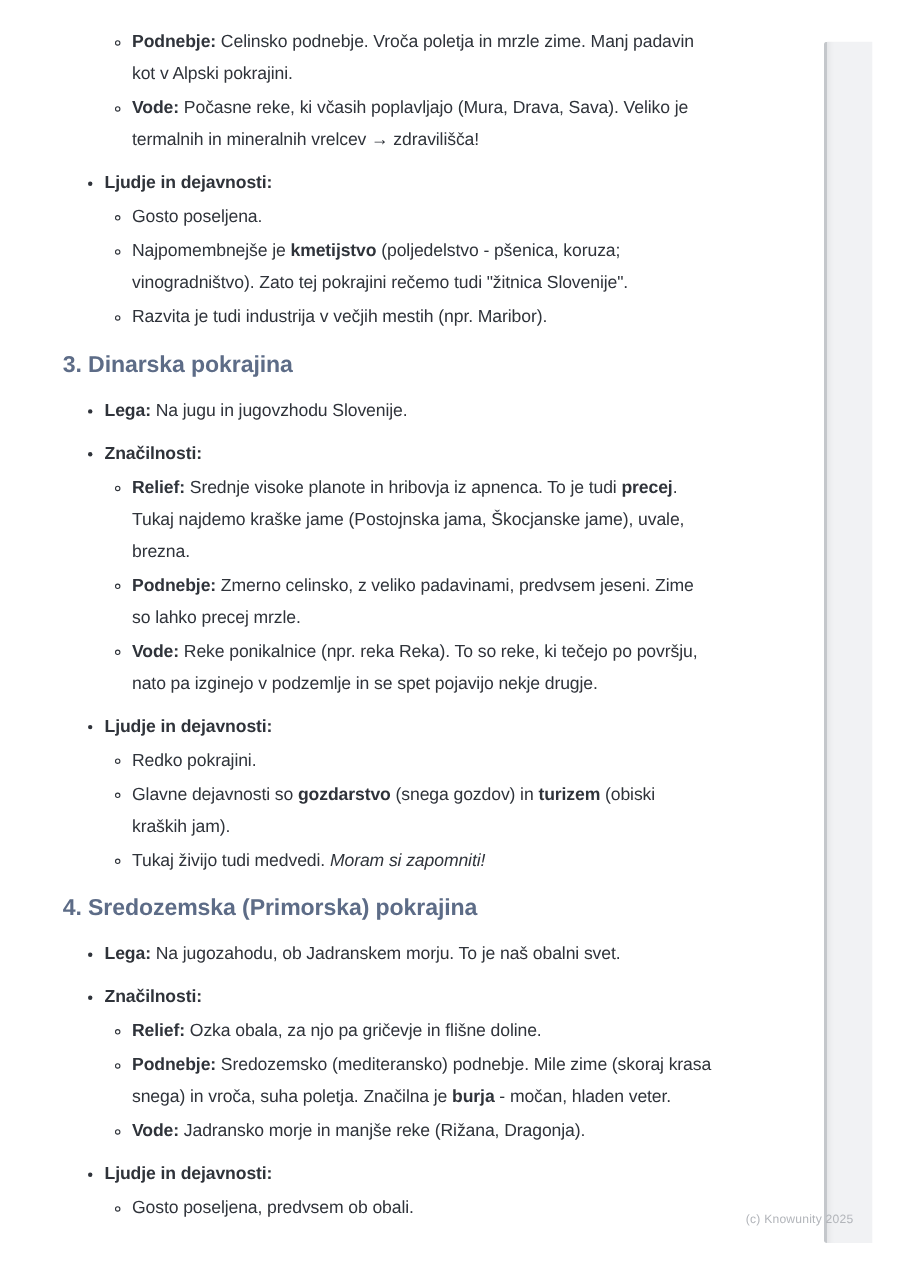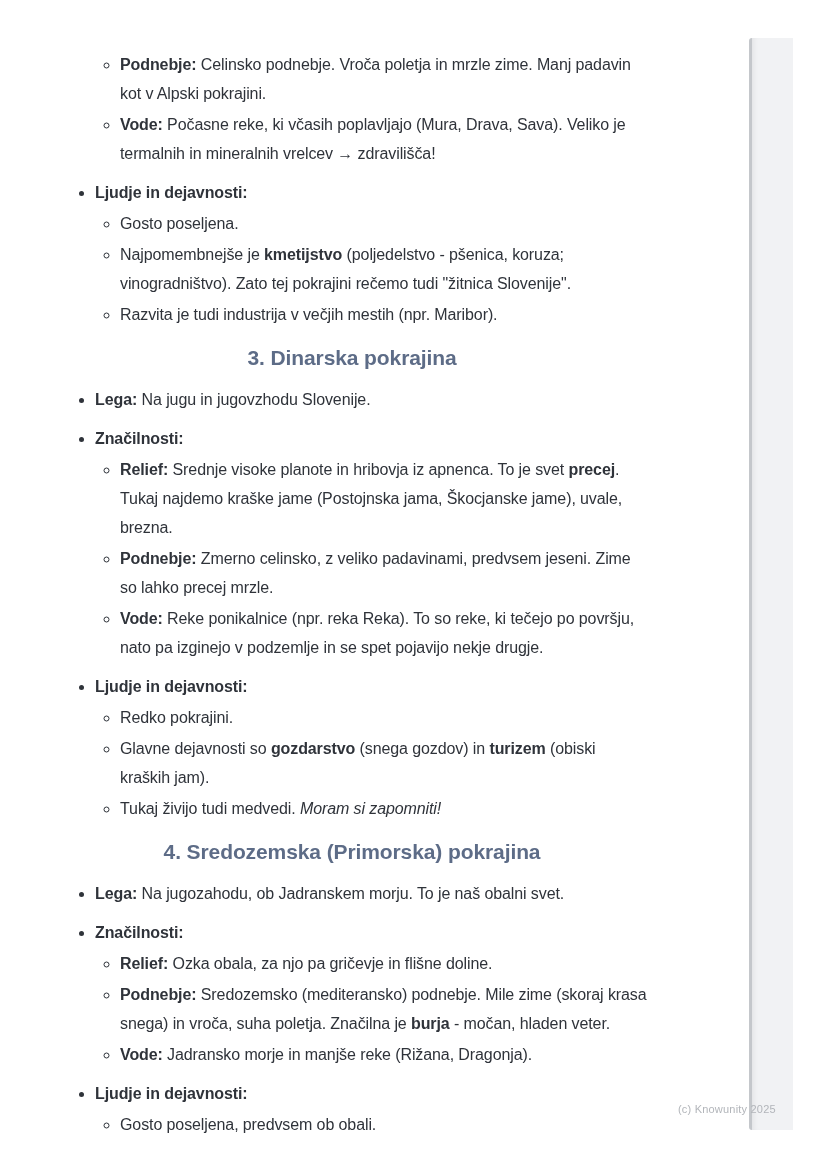--- a/index.html
+++ b/index.html
@@ -6,34 +6,33 @@
   body {
     width: 828px; height: 1171px;
     background: #ffffff;
     font-family: "Liberation Sans", sans-serif;
     color: #2f333a;
     position: relative;
     overflow: hidden;
   }
   .doc {
     position: absolute;
-    left: 57px; top: 48px;
+    left: 57px; top: 22px;
     width: 590px;
     font-size: 16px;
     line-height: 29px;
     letter-spacing: -0.1px;
   }
   .doc h2 {
     font-size: 21px;
     line-height: 26px;
     font-weight: 700;
     color: #5d6c87;
     margin: 16px 0 14px 0;
     letter-spacing: -0.1px;
-    text-align: center;
   }
   ul { margin: 0; }
   ul.top {
     list-style: disc outside;
     padding: 0 0 0 38px;
   }
   ul.sub {
     list-style: circle outside;
     padding: 0 0 0 25px;
   }
@@ -75,21 +74,21 @@
       <li><strong>Ljudje in dejavnosti:</strong><ul class="sub">
           <li><span>Gosto poseljena.</span></li>
           <li><span>Najpomembnejše je </span><strong>kmetijstvo</strong><span> (poljedelstvo - pšenica, koruza; vinogradništvo). Zato tej pokrajini rečemo tudi "žitnica Slovenije".</span></li>
           <li><span>Razvita je tudi industrija v večjih mestih (npr. Maribor).</span></li>
         </ul></li>
     </ul>
     <h2>3. Dinarska pokrajina</h2>
     <ul class="top">
       <li><strong>Lega:</strong><span> Na jugu in jugovzhodu Slovenije.</span></li>
       <li><strong>Značilnosti:</strong><ul class="sub">
-          <li><strong>Relief:</strong><span> Srednje visoke planote in hribovja iz apnenca. To je svet </span><strong>precej</strong><span>. Tukaj najdemo kraške jame (Postojnska jama, Škocjanske jame), uvale, brezna.</span></li>
+          <li><strong>Relief:</strong><span> Srednje visoke planote in hribovja iz apnenca. To je tudi </span><strong>precej</strong><span>. Tukaj najdemo kraške jame (Postojnska jama, Škocjanske jame), uvale, brezna.</span></li>
           <li><strong>Podnebje:</strong><span> Zmerno celinsko, z veliko padavinami, predvsem jeseni. Zime so lahko precej mrzle.</span></li>
           <li><strong>Vode:</strong><span> Reke ponikalnice (npr. reka Reka). To so reke, ki tečejo po površju, nato pa izginejo v podzemlje in se spet pojavijo nekje drugje.</span></li>
         </ul></li>
       <li><strong>Ljudje in dejavnosti:</strong><ul class="sub">
           <li><span>Redko pokrajini.</span></li>
           <li><span>Glavne dejavnosti so </span><strong>gozdarstvo</strong><span> (snega gozdov) in </span><strong>turizem</strong><span> (obiski kraških jam).</span></li>
           <li><span>Tukaj živijo tudi medvedi. </span><em>Moram si zapomniti!</em></li>
         </ul></li>
     </ul>
     <h2>4. Sredozemska (Primorska) pokrajina</h2>

